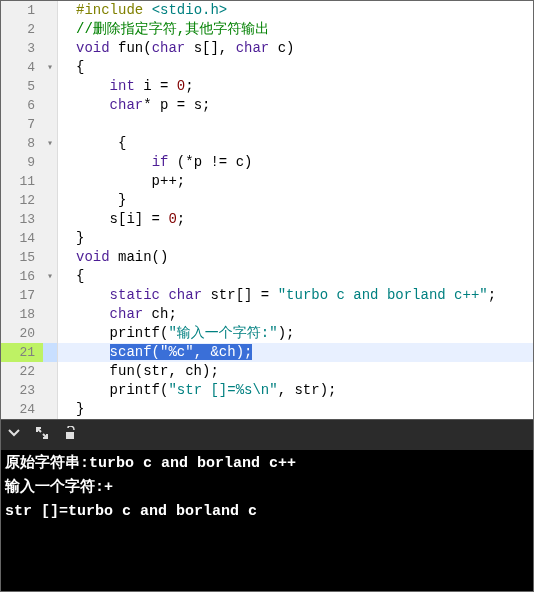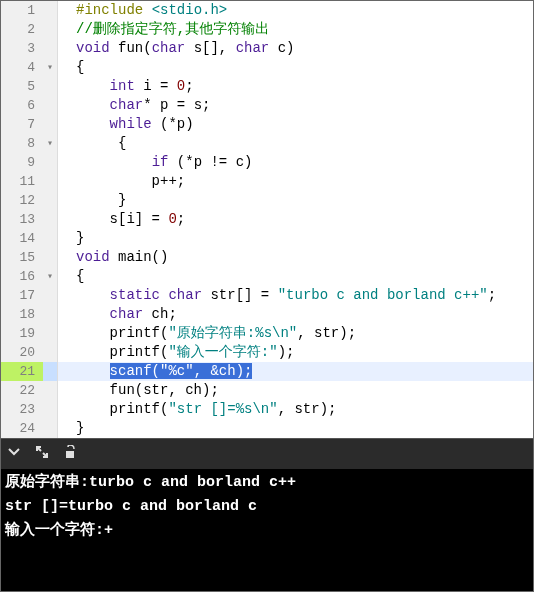--- a/index.html
+++ b/index.html
@@ -110,32 +110,31 @@
 
 <div class="editor">
 
   <div class="code-area" id="code-area">
       <div class="line"><div class="gutter">1</div><div class="fold"></div><div class="code"><span class="tok-pre">#include </span><span class="tok-angle">&lt;stdio.h&gt;</span></div></div>
       <div class="line"><div class="gutter">2</div><div class="fold"></div><div class="code"><span class="tok-comment">//删除指定字符,其他字符输出</span></div></div>
       <div class="line"><div class="gutter">3</div><div class="fold"></div><div class="code"><span class="tok-keyword">void</span><span class="tok-plain"> fun(</span><span class="tok-keyword">char</span><span class="tok-plain"> s[], </span><span class="tok-keyword">char</span><span class="tok-plain"> c)</span></div></div>
       <div class="line"><div class="gutter">4</div><div class="fold">▾</div><div class="code"><span class="tok-plain">{</span></div></div>
       <div class="line"><div class="gutter">5</div><div class="fold"></div><div class="code"><span class="tok-plain">    </span><span class="tok-keyword">int</span><span class="tok-plain"> i = </span><span class="tok-num">0</span><span class="tok-plain">;</span></div></div>
       <div class="line"><div class="gutter">6</div><div class="fold"></div><div class="code"><span class="tok-plain">    </span><span class="tok-keyword">char</span><span class="tok-plain">* p = s;</span></div></div>
-      <div class="line"><div class="gutter">7</div><div class="fold"></div><div class="code"><span class="tok-plain">    </span><span class="tok-keyword">while</span><span class="tok-plain"> (*p)</span></div></div>
+      <div class="line"><div class="gutter">7</div><div class="fold"></div></div>
       <div class="line"><div class="gutter">8</div><div class="fold">▾</div><div class="code"><span class="tok-plain">     {</span></div></div>
       <div class="line"><div class="gutter">9</div><div class="fold"></div><div class="code"><span class="tok-plain">         </span><span class="tok-keyword">if</span><span class="tok-plain"> (*p != c)</span></div></div>
       <div class="line"><div class="gutter">11</div><div class="fold"></div><div class="code"><span class="tok-plain">         p++;</span></div></div>
       <div class="line"><div class="gutter">12</div><div class="fold"></div><div class="code"><span class="tok-plain">     }</span></div></div>
       <div class="line"><div class="gutter">13</div><div class="fold"></div><div class="code"><span class="tok-plain">    s[i] = </span><span class="tok-num">0</span><span class="tok-plain">;</span></div></div>
       <div class="line"><div class="gutter">14</div><div class="fold"></div><div class="code"><span class="tok-plain">}</span></div></div>
       <div class="line"><div class="gutter">15</div><div class="fold"></div><div class="code"><span class="tok-keyword">void</span><span class="tok-plain"> main()</span></div></div>
       <div class="line"><div class="gutter">16</div><div class="fold">▾</div><div class="code"><span class="tok-plain">{</span></div></div>
       <div class="line"><div class="gutter">17</div><div class="fold"></div><div class="code"><span class="tok-plain">    </span><span class="tok-keyword">static</span><span class="tok-plain"> </span><span class="tok-keyword">char</span><span class="tok-plain"> str[] = </span><span class="tok-str">"turbo c and borland c++"</span><span class="tok-plain">;</span></div></div>
       <div class="line"><div class="gutter">18</div><div class="fold"></div><div class="code"><span class="tok-plain">    </span><span class="tok-keyword">char</span><span class="tok-plain"> ch;</span></div></div>
-      <div class="line"><div class="gutter">19</div><div class="fold"></div><div class="code"><span class="tok-plain">    printf(</span><span class="tok-str">"原始字符串:%s\n"</span><span class="tok-plain">, str);</span></div></div>
       <div class="line"><div class="gutter">20</div><div class="fold"></div><div class="code"><span class="tok-plain">    printf(</span><span class="tok-str">"输入一个字符:"</span><span class="tok-plain">);</span></div></div>
       <div class="line current"><div class="gutter">21</div><div class="fold"></div><div class="code"><span class="tok-plain">    </span><span class="sel"><span class="tok-plain">scanf(</span><span class="tok-str">"%c"</span><span class="tok-plain">, &amp;ch);</span></span></div></div>
       <div class="line"><div class="gutter">22</div><div class="fold"></div><div class="code"><span class="tok-plain">    fun(str, ch);</span></div></div>
       <div class="line"><div class="gutter">23</div><div class="fold"></div><div class="code"><span class="tok-plain">    printf(</span><span class="tok-str">"str []=%s\n"</span><span class="tok-plain">, str);</span></div></div>
       <div class="line"><div class="gutter">24</div><div class="fold"></div><div class="code"><span class="tok-plain">}</span></div></div>
     </div>
 
   <div class="toolbar">
     <span class="icon">
       <svg width="14" height="14" viewBox="0 0 14 14">
@@ -149,15 +148,15 @@
       </svg>
     </span>
     <span class="icon">
       <svg width="14" height="14" viewBox="0 0 14 14">
         <rect x="3" y="6" width="8" height="7" fill="#e0e0e0"></rect>
         <path d="M5 2 Q5 0 7 0 Q11 0 11 4" stroke="#e0e0e0" stroke-width="1.5" fill="none"></path>
       </svg>
     </span>
   </div>
 
-  <div class="console" id="console"><div>原始字符串:turbo c and borland c++</div><div>str []=turbo c and borland c</div><div>输入一个字符:+</div></div>
+  <div class="console" id="console"><div>原始字符串:turbo c and borland c++</div><div>输入一个字符:+</div><div>str []=turbo c and borland c</div></div>
 
 </div>
 
 </body></html>

